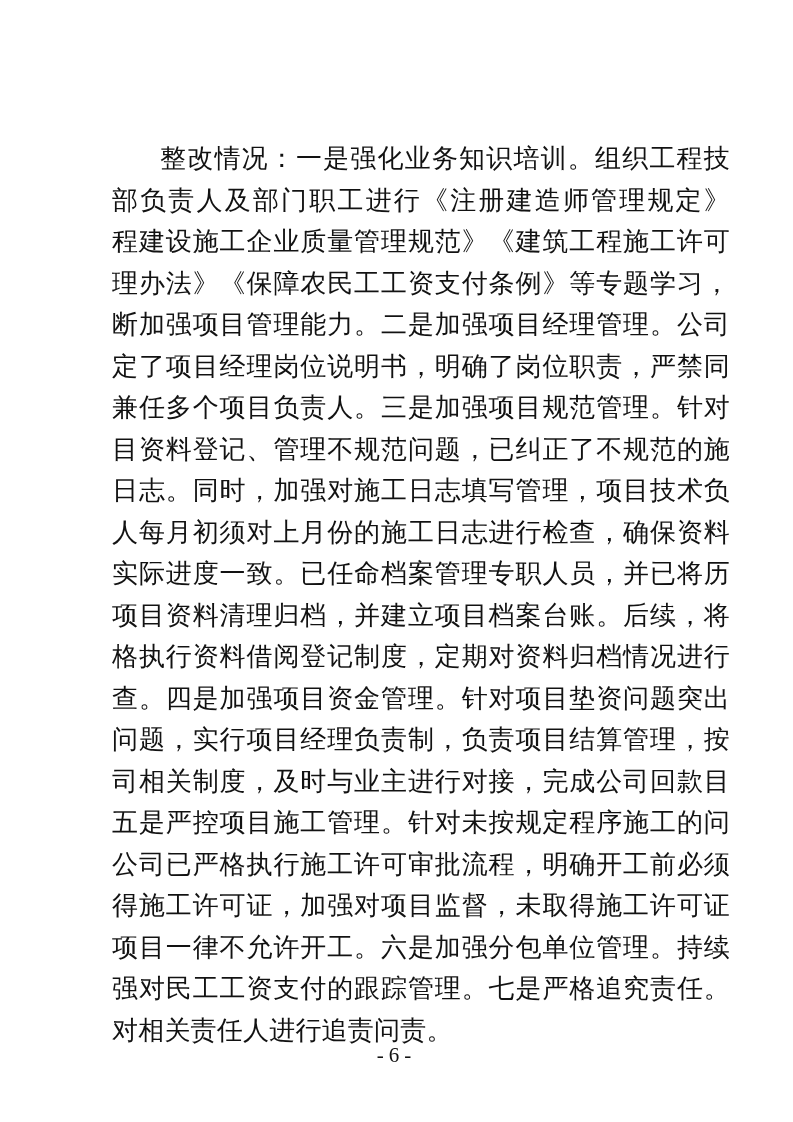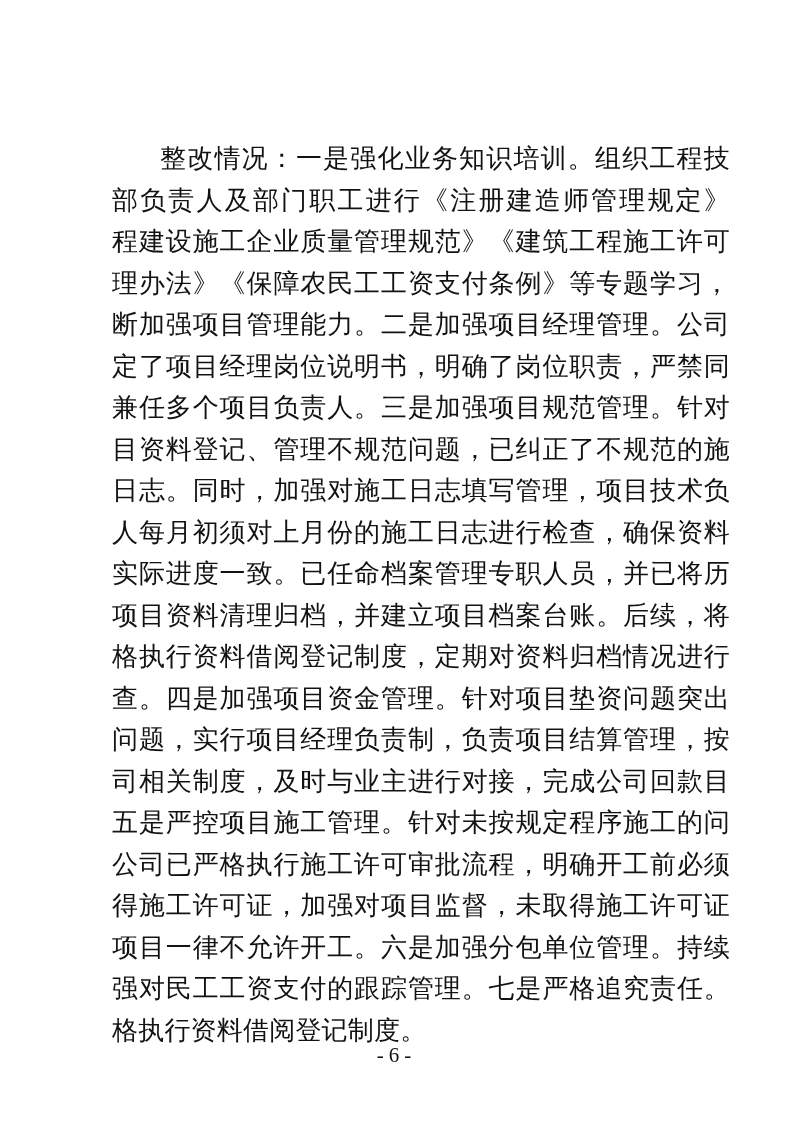--- a/index.html
+++ b/index.html
@@ -75,16 +75,16 @@
       <div class="line">项目资料清理归档，并建立项目档案台账。后续，将严</div>
       <div class="line">格执行资料借阅登记制度，定期对资料归档情况进行核</div>
       <div class="line">查。四是加强项目资金管理。针对项目垫资问题突出的</div>
       <div class="line">问题，实行项目经理负责制，负责项目结算管理，按公</div>
       <div class="line">司相关制度，及时与业主进行对接，完成公司回款目标。</div>
       <div class="line">五是严控项目施工管理。针对未按规定程序施工的问题，</div>
       <div class="line">公司已严格执行施工许可审批流程，明确开工前必须取</div>
       <div class="line">得施工许可证，加强对项目监督，未取得施工许可证的</div>
       <div class="line">项目一律不允许开工。六是加强分包单位管理。持续加</div>
       <div class="line">强对民工工资支付的跟踪管理。七是严格追究责任。已</div>
-      <div class="line last">格执行资料借阅登记制度。</div>
+      <div class="line last">对相关责任人进行追责问责。</div>
     </div>
   <div class="page-number">-6-</div>
 </div>
 
 </body></html>

